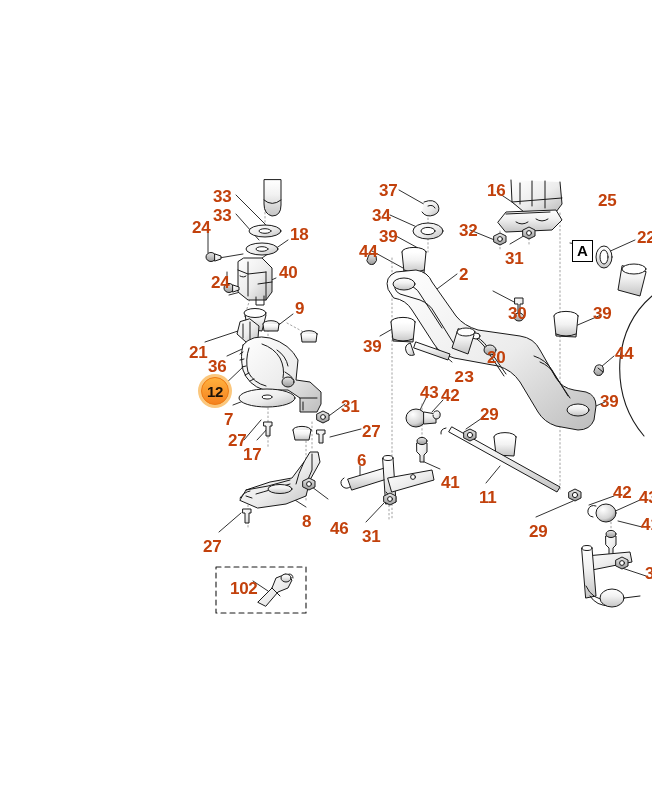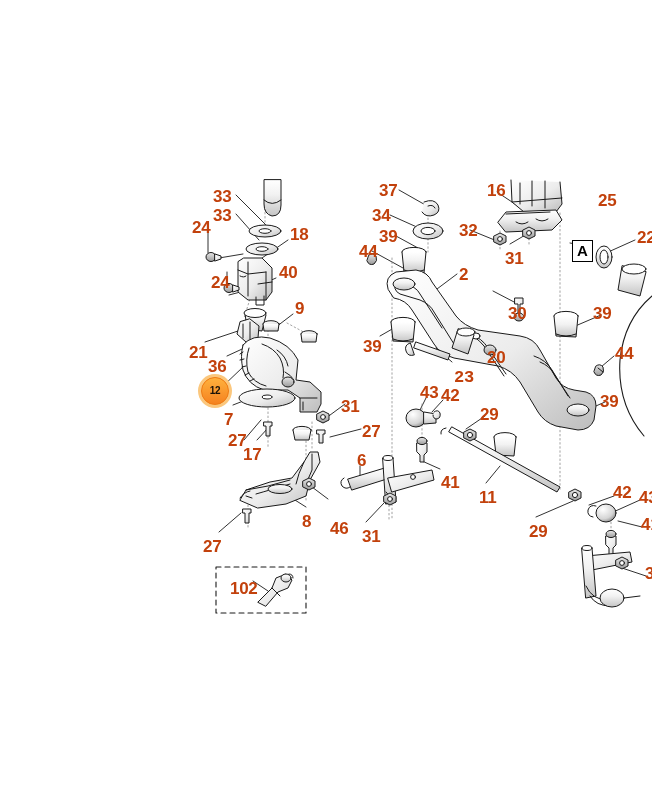--- a/index.html
+++ b/index.html
@@ -47,21 +47,21 @@
   }
   .badge .inner{
     width:26px;height:26px;border-radius:50%;
     background:#f7941e;
     background-image:linear-gradient(180deg,#ffb13d 0%,#f58220 100%);
     border:1.5px solid #ef7c15;
     display:flex;align-items:center;justify-content:center;
   }
   .badge .num{
     font-family:"Liberation Sans", sans-serif;
-    font-weight:bold;font-size:10px;color:#1a1208;line-height:1;
+    font-weight:bold;font-size:15px;color:#1a1208;line-height:1;
     letter-spacing:-0.4px;
   }
 </style>
 </head>
 <body>
 
 <div id="stage">
 
   <svg id="svgroot" viewBox="0 0 652 800">
     <defs>

